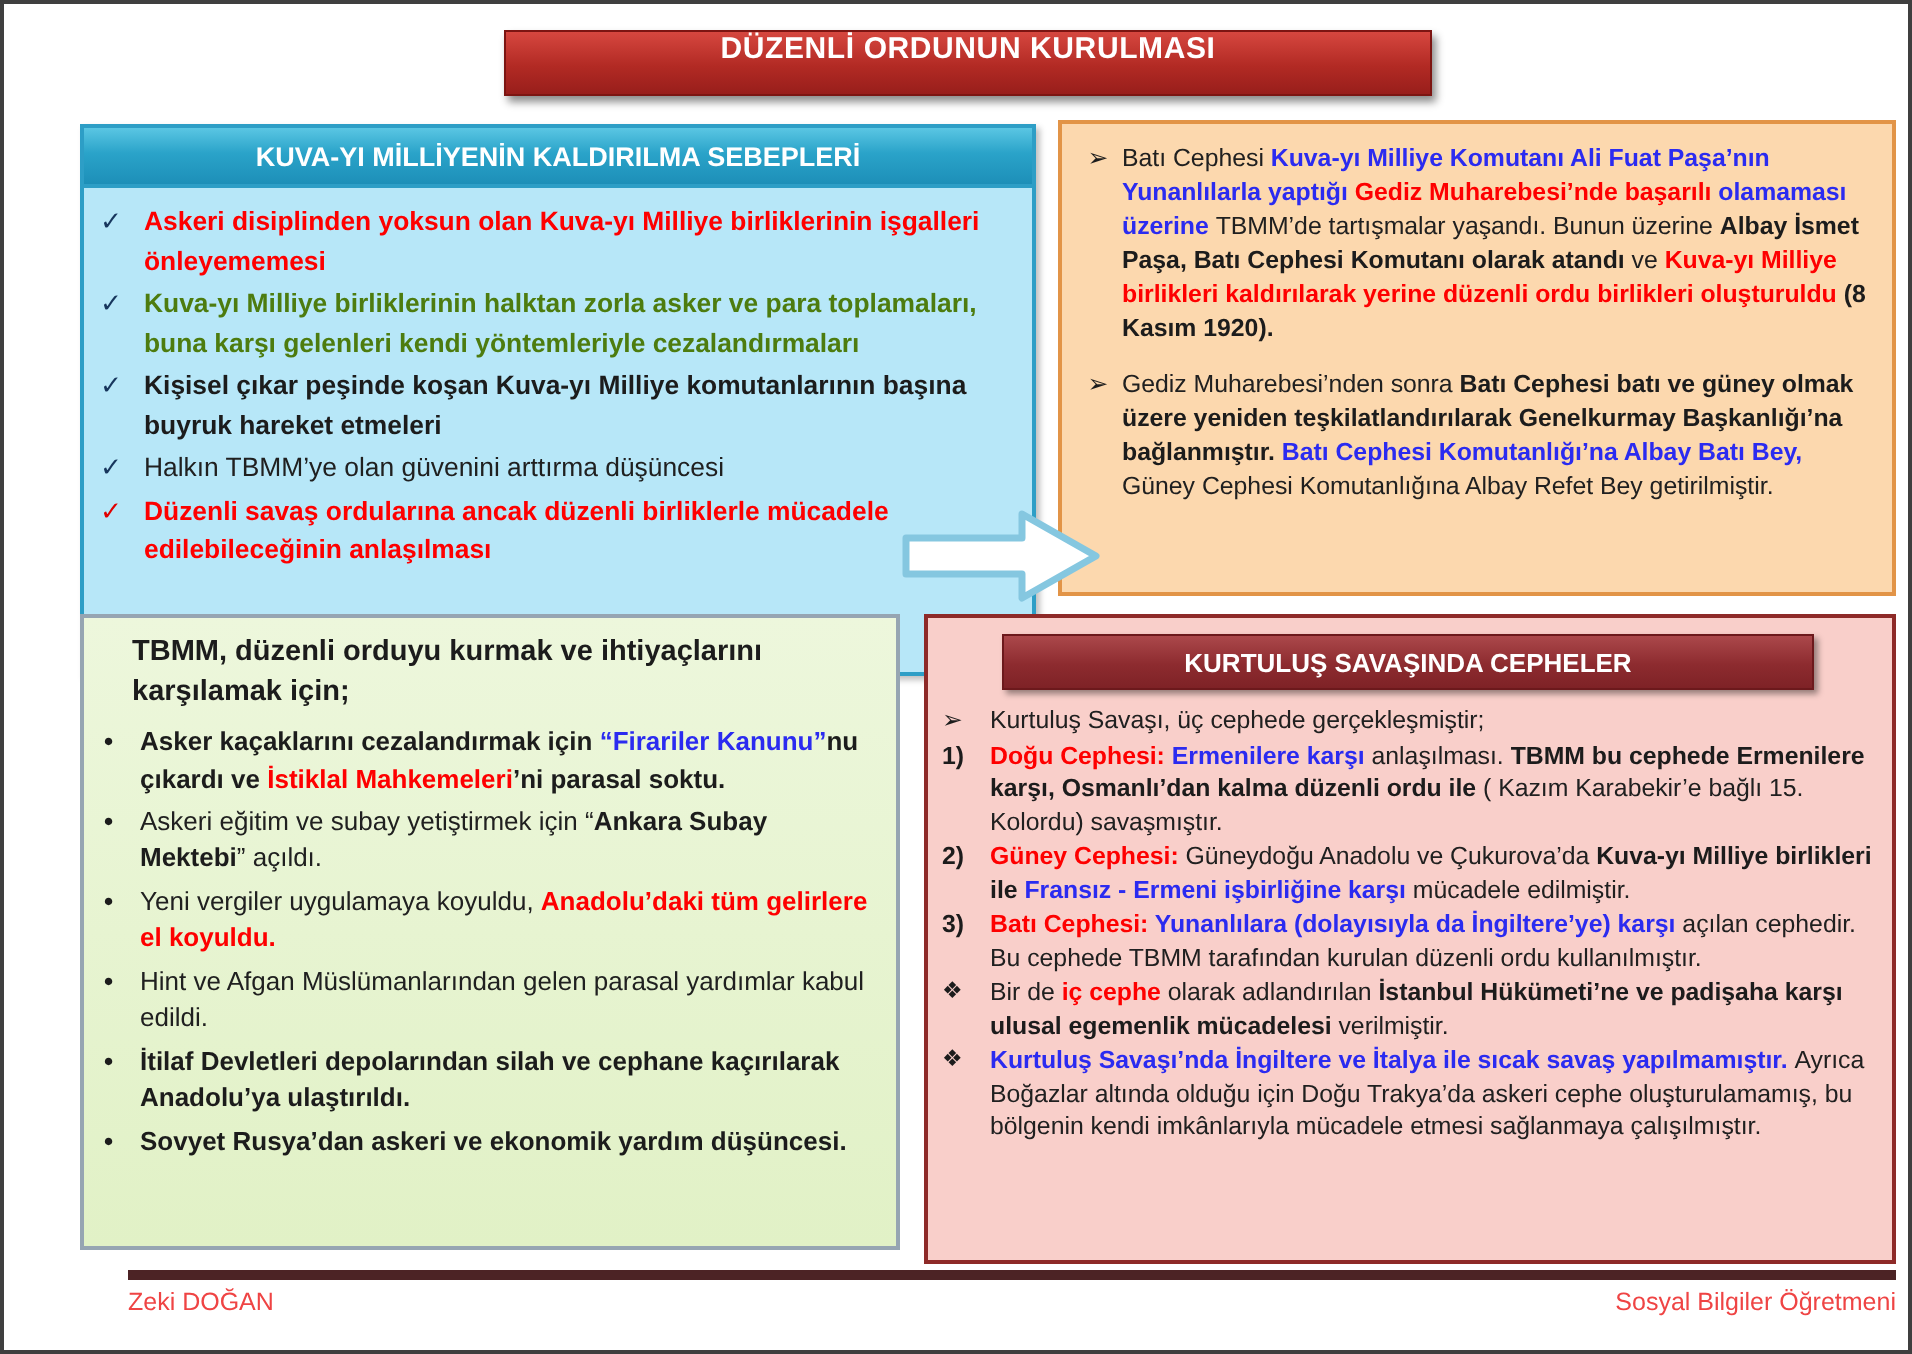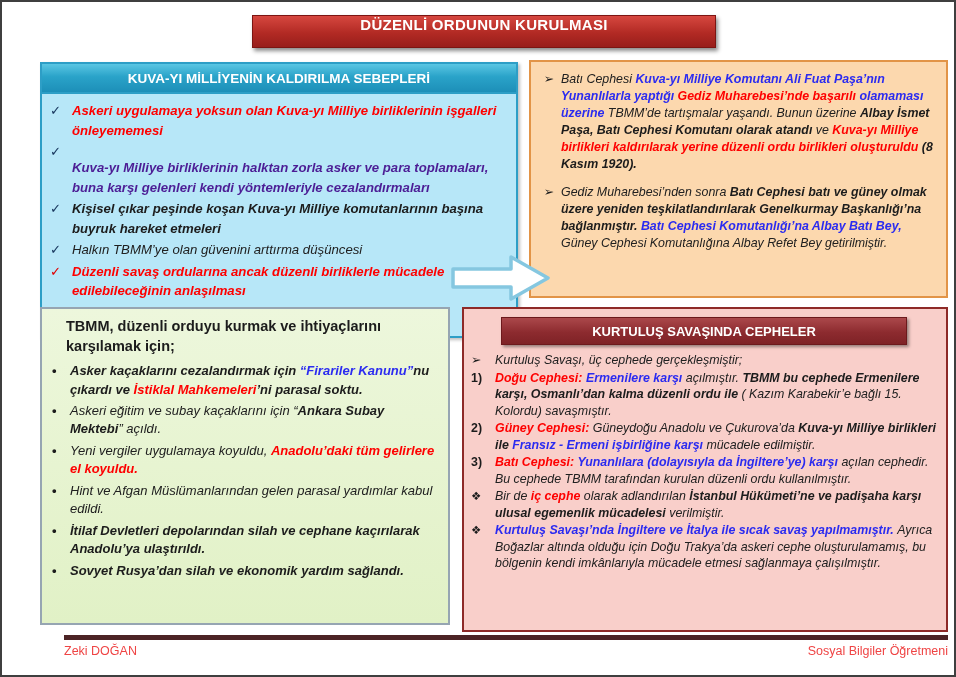--- a/index.html
+++ b/index.html
@@ -12,26 +12,26 @@
   .title-banner{
     position:absolute;left:250px;top:13px;width:462px;height:31px;
     display:flex;align-items:flex-start;justify-content:center;
     background:linear-gradient(180deg,#d6473f 0%,#b22a24 55%,#981e1b 100%);
     border:1px solid #7c1512;box-shadow:2px 3px 4px rgba(0,0,0,.45);
     color:#fff;font-weight:bold;font-size:15px;letter-spacing:.3px;
   }
   
   .li{display:flex;align-items:flex-start;}
   .mk{flex:0 0 22px;}
-  .tx{flex:1 1 auto;font-style:italic;}
+  .tx{flex:1 1 auto;}
   .n{font-weight:normal;color:#202020;}
   .kb{font-weight:bold;color:#1c1c1c;}
   .rb{font-weight:bold;color:#fe0000;}
   .bb{font-weight:bold;color:#2b2bf0;}
-  .ab{font-weight:bold;color:#4c1d95;margin-top:16px;}
+  .ab{font-weight:bold;color:#4d7c0f;}
   
   .box1{
     position:absolute;left:38px;top:60px;width:478px;height:276px;box-sizing:border-box;
     background:#b7e7f8;border:2px solid #2d9ec6;box-shadow:2px 2px 3px rgba(0,0,0,.25);
   }
   .box1-header{
     height:28px;display:flex;align-items:center;justify-content:center;
     background:linear-gradient(180deg,#5ac6e3 0%,#2aa3c9 45%,#1d8fb8 100%);
     border-bottom:2px solid #2d9ec6;color:#fff;font-weight:bold;font-size:13.5px;
   }
@@ -95,21 +95,21 @@
     <span>DÜZENLİ ORDUNUN KURULMASI</span>
   </div>
 
   <div class="box1">
     <div class="box1-header">
       <span>KUVA-YI MİLLİYENİN KALDIRILMA SEBEPLERİ</span>
     </div>
     <div class="box1-body">
       <div class="li">
         <span class="mk mk-check">✓</span>
-        <span class="tx rb">Askeri uygulamaya yoksun olan Kuva-yı Milliye birliklerinin işgalleri önleyememesi</span>
+        <span class="tx rb">Askeri disiplinden yoksun olan Kuva-yı Milliye birliklerinin işgalleri önleyememesi</span>
       </div>
       <div class="li">
         <span class="mk mk-check">✓</span>
         <span class="tx ab">Kuva-yı Milliye birliklerinin halktan zorla asker ve para toplamaları, buna karşı gelenleri kendi yöntemleriyle cezalandırmaları</span>
       </div>
       <div class="li">
         <span class="mk mk-check">✓</span>
         <span class="tx kb">Kişisel çıkar peşinde koşan Kuva-yı Milliye komutanlarının başına buyruk hareket etmeleri</span>
       </div>
       <div class="li">
@@ -140,53 +140,53 @@
 
   <div class="box3">
     <div class="box3-title">TBMM, düzenli orduyu kurmak ve ihtiyaçlarını karşılamak için;</div>
     <div class="box3-items">
       <div class="li">
         <span class="mk">•</span>
         <span class="tx"><span class="kb">Asker kaçaklarını cezalandırmak için </span><span class="bb">“Firariler Kanunu”</span><span class="kb">nu çıkardı ve </span><span class="rb">İstiklal Mahkemeleri</span><span class="kb">’ni parasal soktu.</span></span>
       </div>
       <div class="li">
         <span class="mk">•</span>
-        <span class="tx"><span class="n">Askeri eğitim ve subay kaçaklarını için “</span><span class="kb">Ankara Subay Mektebi</span><span class="n">” açıldı.</span></span>
+        <span class="tx"><span class="n">Askeri eğitim ve subay yetiştirmek için “</span><span class="kb">Ankara Subay Mektebi</span><span class="n">” açıldı.</span></span>
       </div>
       <div class="li">
         <span class="mk mk-dot-red">•</span>
         <span class="tx"><span class="n">Yeni vergiler uygulamaya koyuldu, </span><span class="rb">Anadolu’daki tüm gelirlere el koyuldu.</span></span>
       </div>
       <div class="li">
         <span class="mk">•</span>
         <span class="tx"><span class="n">Hint ve Afgan Müslümanlarından gelen parasal yardımlar kabul edildi.</span></span>
       </div>
       <div class="li">
         <span class="mk">•</span>
         <span class="tx"><span class="kb">İtilaf Devletleri depolarından silah ve cephane kaçırılarak Anadolu’ya ulaştırıldı.</span></span>
       </div>
       <div class="li">
         <span class="mk">•</span>
-        <span class="tx"><span class="kb">Sovyet Rusya’dan silah ve ekonomik yardım sağlandı.</span></span>
+        <span class="tx"><span class="kb">Sovyet Rusya’dan askeri ve ekonomik yardım düşüncesi.</span></span>
       </div>
     </div>
   </div>
 
   <div class="box4">
     <div class="box4-header">
       <span>KURTULUŞ SAVAŞINDA CEPHELER</span>
     </div>
     <div class="box4-items">
       <div class="li">
         <span class="mk">➢</span>
         <span class="tx"><span class="n">Kurtuluş Savaşı, üç cephede gerçekleşmiştir;</span></span>
       </div>
       <div class="li">
         <span class="mk mk-num">1)</span>
-        <span class="tx"><span class="rb">Doğu Cephesi: </span><span class="bb">Ermenilere karşı </span><span class="n">açılmıştır. </span><span class="kb">TBMM bu cephede Ermenilere karşı, Osmanlı’dan kalma düzenli ordu ile </span><span class="n">( Kazım Karabekir’e bağlı 15. Kolordu) savaşmıştır.</span></span>
+        <span class="tx"><span class="rb">Doğu Cephesi: </span><span class="bb">Ermenilere karşı </span><span class="n">anlaşılması. </span><span class="kb">TBMM bu cephede Ermenilere karşı, Osmanlı’dan kalma düzenli ordu ile </span><span class="n">( Kazım Karabekir’e bağlı 15. Kolordu) savaşmıştır.</span></span>
       </div>
       <div class="li">
         <span class="mk mk-num">2)</span>
         <span class="tx"><span class="rb">Güney Cephesi: </span><span class="n">Güneydoğu Anadolu ve Çukurova’da </span><span class="kb">Kuva-yı Milliye birlikleri ile </span><span class="bb">Fransız - Ermeni işbirliğine karşı </span><span class="n">mücadele edilmiştir.</span></span>
       </div>
       <div class="li">
         <span class="mk mk-num">3)</span>
         <span class="tx"><span class="rb">Batı Cephesi: </span><span class="bb">Yunanlılara (dolayısıyla da İngiltere’ye) karşı </span><span class="n">açılan cephedir. Bu cephede TBMM tarafından kurulan düzenli ordu kullanılmıştır.</span></span>
       </div>
       <div class="li">

